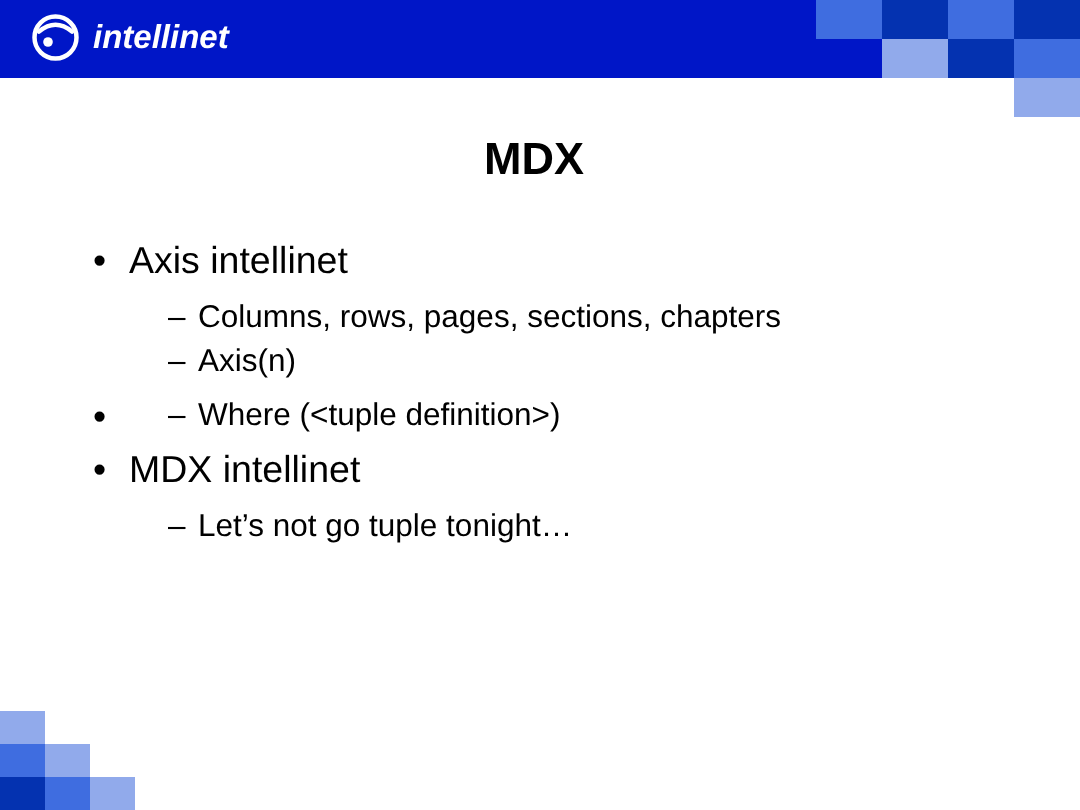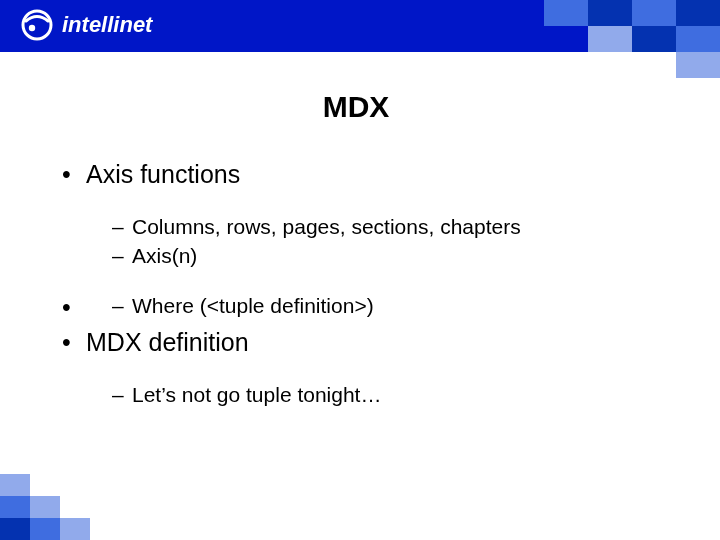--- a/index.html
+++ b/index.html
@@ -43,21 +43,21 @@
     color: #000;
   }
   ul.level1 { list-style: none; }
   ul.level1 > li {
     position: relative; padding-left: 26px; font-size: 25px; line-height: 1.35;
     margin-bottom: 2px;
   }
   ul.level1 > li::before {
     content: "•"; position: absolute; left: 2px; top: 0; font-size: 25px;
   }
-  ul.level2 { list-style: none; margin-top: 20px; margin-bottom: 6px; }
+  ul.level2 { list-style: none; margin-top: 5px; margin-bottom: 6px; }
   ul.level2 > li {
     position: relative; padding-left: 46px; font-size: 21px; line-height: 1.4;
   }
   ul.level2 > li::before {
     content: "–"; position: absolute; left: 26px; top: 0; font-size: 21px;
   }
 </style>
 </head>
 <body>
 
@@ -94,33 +94,33 @@
     <div class="cell" style="left:0; bottom:22px; width:30px; height:22px; background:#3f6de0;"></div>
     <div class="cell" style="left:30px; bottom:22px; width:30px; height:22px; background:#91aaeb;"></div>
     <div class="cell" style="left:0; bottom:44px; width:30px; height:22px; background:#91aaeb;"></div>
   </div>
 
   <h1 class="title">MDX</h1>
 
   <div class="content">
     <ul class="level1">
       <li>
-        <span>Axis functions</span>
+        <span>Axis intellinet</span>
         <ul class="level2">
           <li><span>Columns, rows, pages, sections, chapters</span></li>
           <li><span>Axis(n)</span></li>
         </ul>
       </li>
       <li>
         <ul class="level2">
           <li><span>Where (&lt;tuple definition&gt;)</span></li>
         </ul>
       </li>
       <li>
-        <span>MDX definition</span>
+        <span>MDX intellinet</span>
         <ul class="level2">
           <li><span>Let’s not go tuple tonight…</span></li>
         </ul>
       </li>
     </ul>
   </div>
 
 </div>
 
 </body></html>

